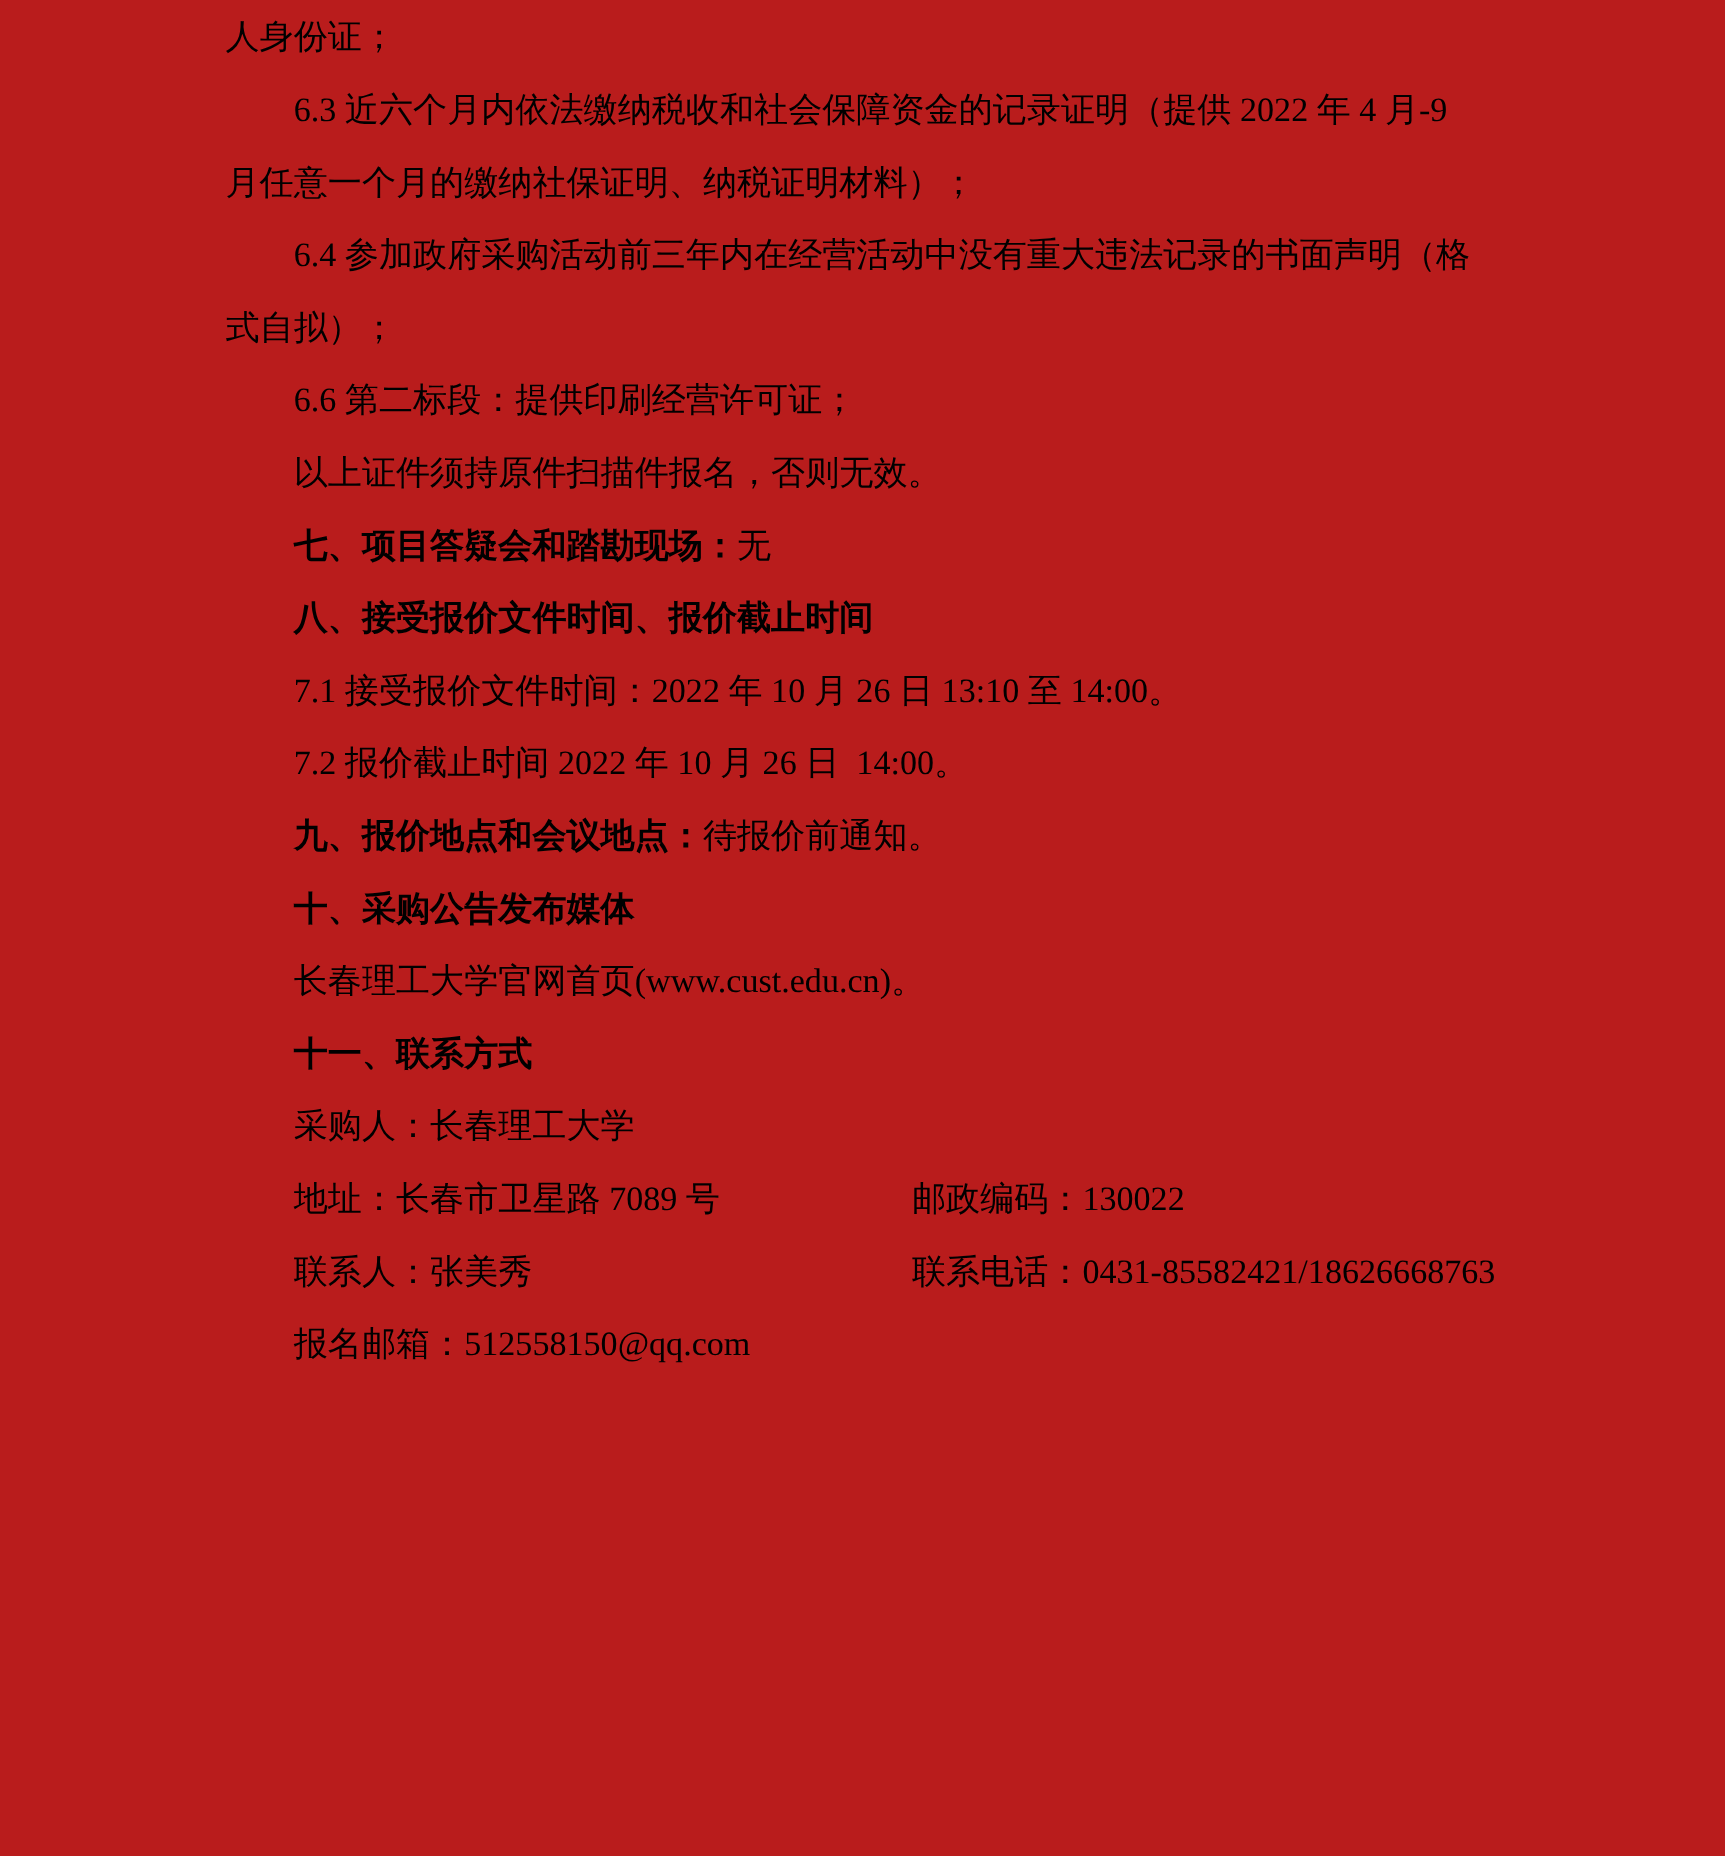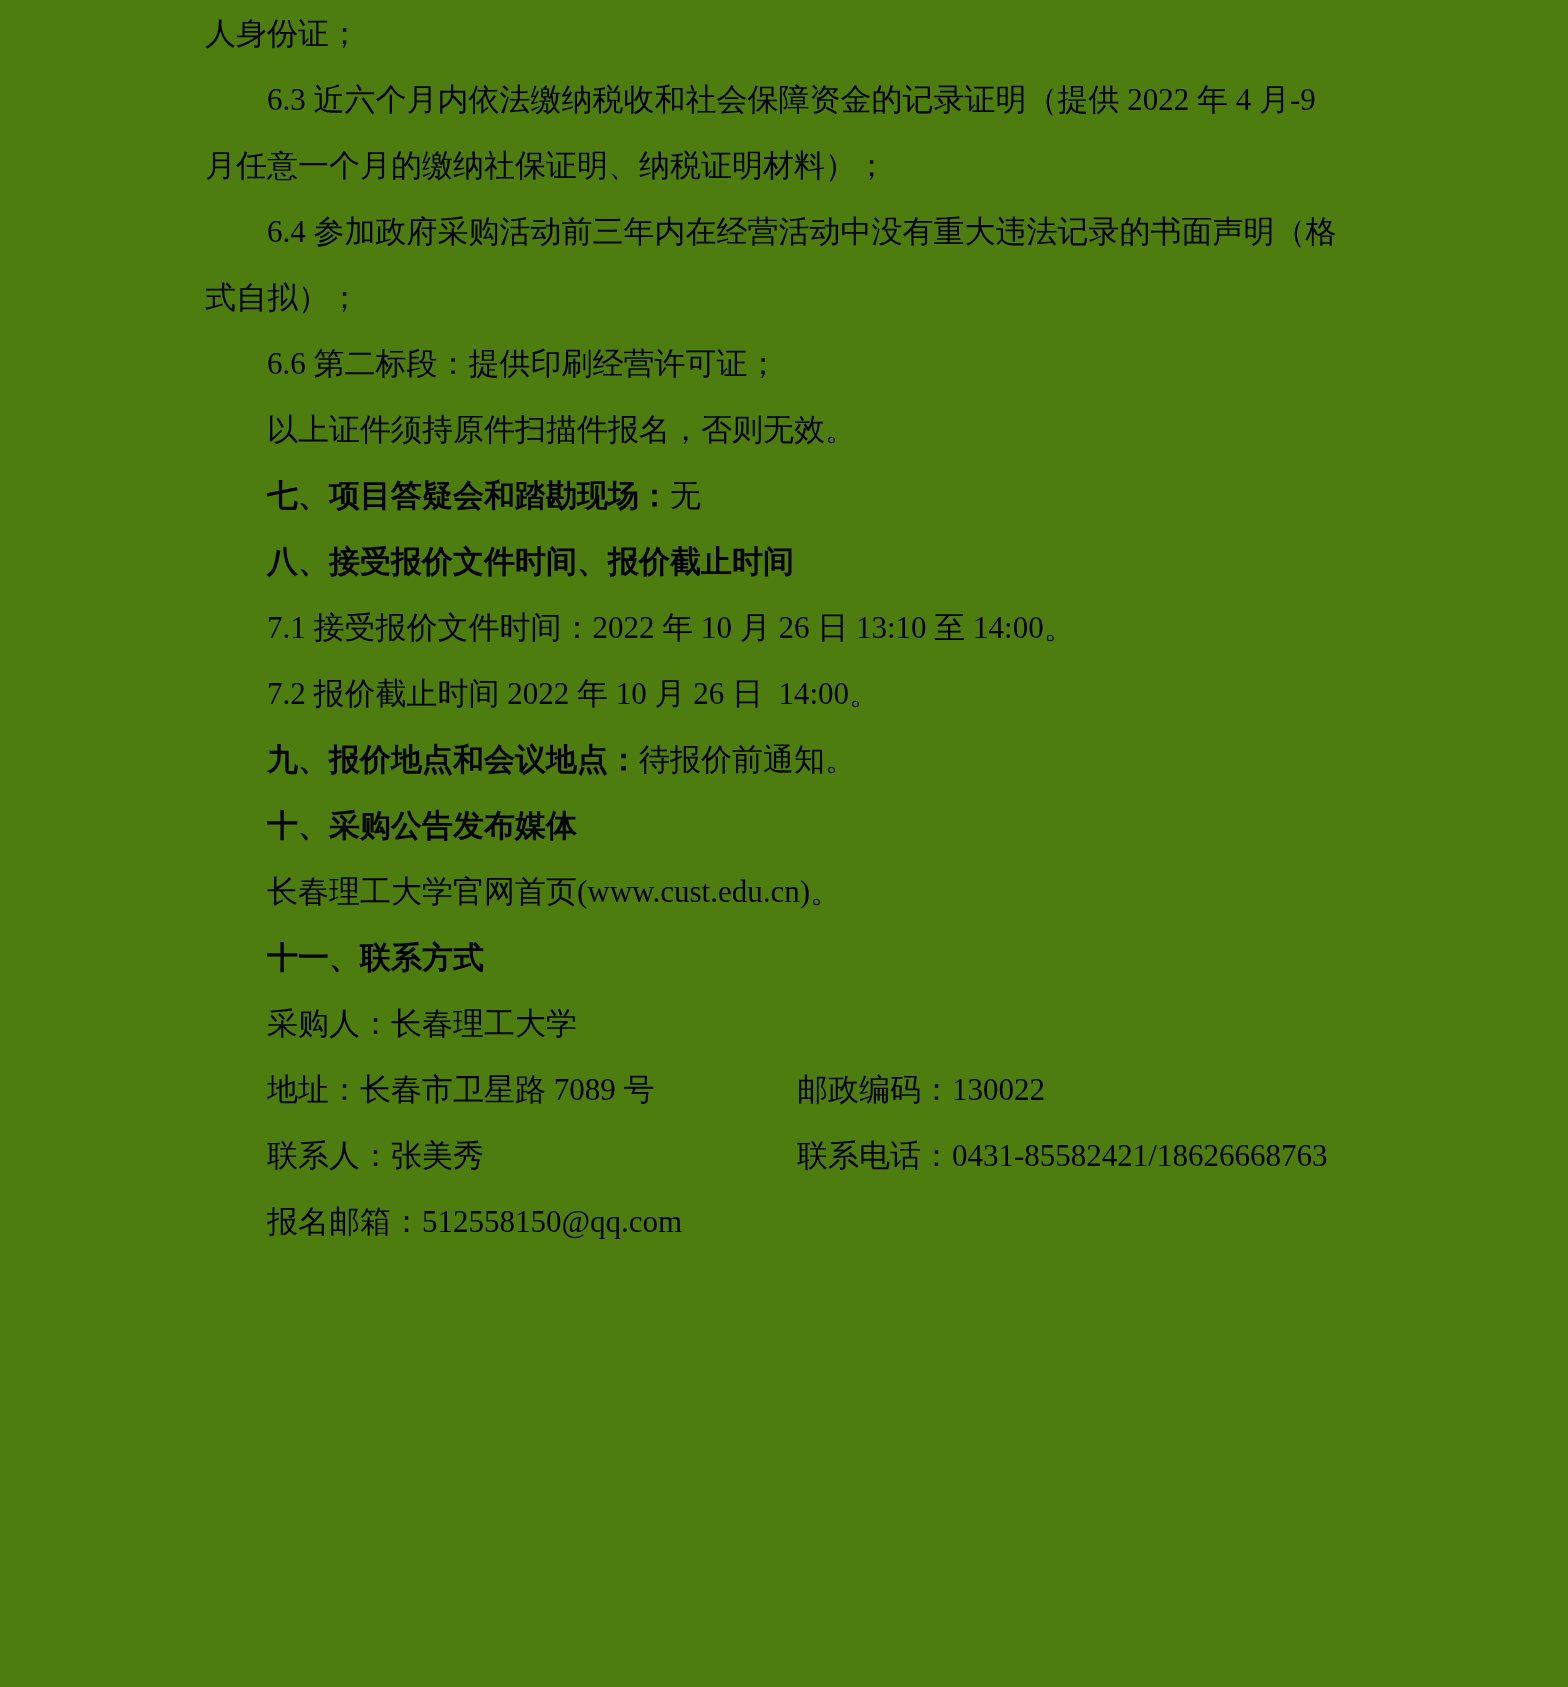--- a/index.html
+++ b/index.html
@@ -4,21 +4,21 @@
 <style>
   html, body {
     margin: 0;
     padding: 0;
     background: #ffffff;
   }
   .page {
     position: relative;
     width: 1568px;
     height: 1687px;
-    background: #4d7c0f;
+    background: #b91c1c;
     color: #000000;
     overflow: hidden;
   }
   .content {
     position: absolute;
     left: 0;
     top: 0;
     width: 1568px;
     padding: 1px 0 0 0;
     box-sizing: border-box;
@@ -35,21 +35,21 @@
   }
   .line.indent {
     text-indent: 62px;
   }
   .seg.bold {
     font-family: "Liberation Sans", "DejaVu Sans", sans-serif;
     font-weight: 700;
   }
   .seg.col2 {
     position: absolute;
-    left: 592px;
+    left: 624px;
     top: 0;
     text-indent: 0;
   }
 </style>
 </head>
 <body>
 
 <div class="page">
   <div class="content">
       <div class="line"><span class="seg">人身份证；</span></div>

